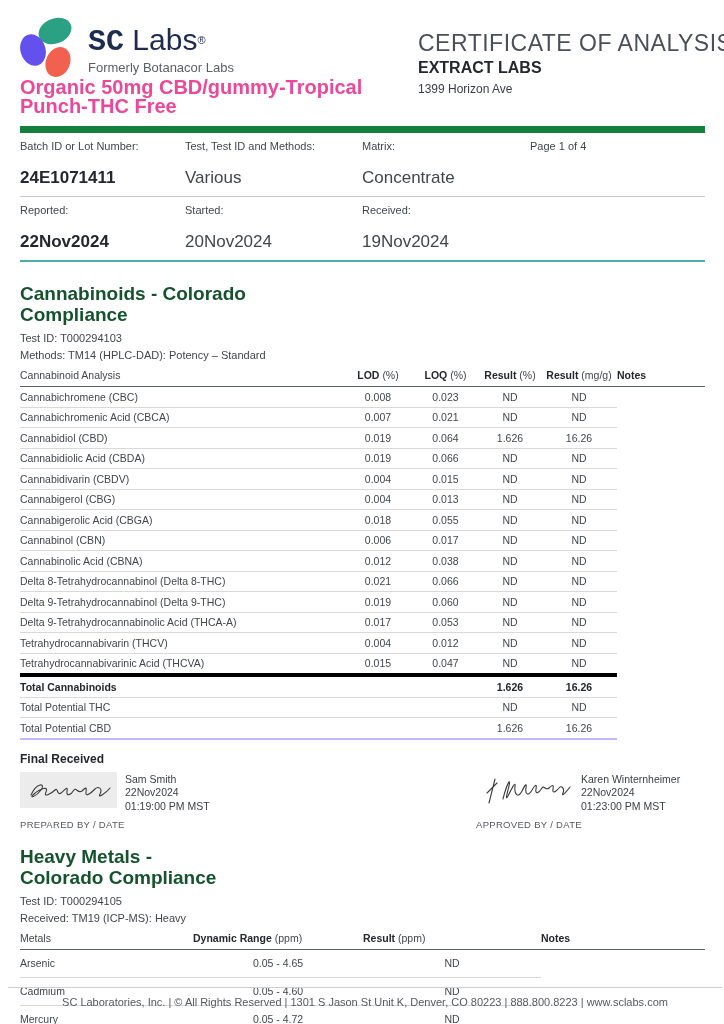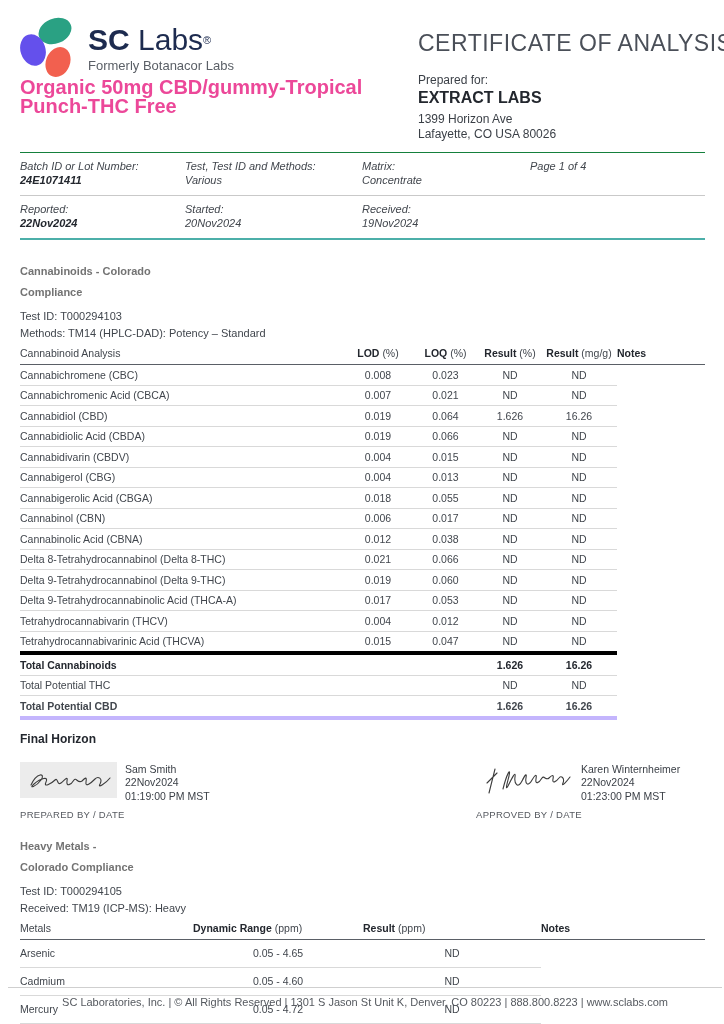--- a/index.html
+++ b/index.html
@@ -10,75 +10,75 @@
     color:#3a3f46; position:relative;
   }
   .page { padding:16px 19px 0 20px; }
 
   
   .top { display:flex; justify-content:space-between; }
   .left-col { width:400px; }
   .logo-row { display:flex; align-items:flex-start; gap:10px; }
   .logo-mark { width:58px; height:62px; flex:0 0 auto; }
   .brand-line { font-size:30px; color:#1d2b4f; letter-spacing:0; margin-top:9px; line-height:30px; }
-  .brand-sc { font-weight:700; }
+  .brand-sc { font-weight:700;font-family:Liberation Mono, monospace; }
   .brand-labs { font-weight:400; }
   .brand-reg { font-size:11px; vertical-align:top; font-weight:400; }
   .tagline { font-size:13px; color:#5a5f66; margin-top:3px; }
   .product-title {
     font-size:20px; font-weight:700; color:#ec4899; line-height:19px;
     max-width:390px; 
   }
   .right-col { width:287px; padding-top:14px; }
   .coa-title { font-size:23px; color:#4a4f58; font-weight:400; letter-spacing:0.5px; white-space:nowrap; }
   .prepared-label { font-size:12px; color:#3a3f46; margin-top:16px; }
   .client-name { font-size:16px; font-weight:700; color:#23272e; margin-top:2px; }
   .client-addr { font-size:12px; color:#3a3f46; line-height:15px; }
   .client-addr.first { margin-top:5px; }
 
   
   .info-grid {
     margin-top:10px;
-    border-top:1px solid #15803d; border-bottom:2px solid #4cafa9;
-    display:grid; grid-template-columns:165px 177px 168px 1fr;font-style:italic;
+    border-top:7px solid #15803d; border-bottom:2px solid #4cafa9;
+    display:grid; grid-template-columns:165px 177px 168px 1fr;
   }
   .info-cell { padding:7px 0 8px 0; }
   .info-cell.r1 { border-bottom:1px solid #c9c9c9; }
   .info-label { font-size:11px; color:#41464d; }
-  .info-value { font-size:11px; color:#41464d; margin-top:2px; min-height:13px; }
+  .info-value { font-size:17px; color:#41464d; margin-top:16px; min-height:13px; }
   .info-value.bold { font-weight:700; color:#23272e; }
 
   
-  .section-heading { font-size:11px; font-weight:700; color:#737373; line-height:21px; }
+  .section-heading { font-size:19px; font-weight:700; color:#14532d; line-height:21px; }
   .sec1 { margin-top:21px; }
   .sub-line { font-size:11px; color:#41464d; margin-top:5px; }
   .sub-line.first { margin-top:7px; }
 
   
   table { border-collapse:collapse; table-layout:fixed; width:685px; }
   th, td { font-size:10.5px; color:#41464d; text-align:center; vertical-align:middle; }
   thead th { font-weight:700; color:#23272e; text-align:center; padding:4px 0 5px 0; border-bottom:1.5px solid #5a5f66; }
   thead th.left { text-align:left; }
   .u { font-weight:400; color:#41464d; }
   tbody td { padding:3.5px 0 4px 0; }
   tbody.gen td { border-bottom:1px solid #d9d9d9; }
   tbody td:first-child, tbody td.left { text-align:left; }
   tbody.totals td { border-bottom:1px solid #d9d9d9; }
   tbody.totals tr.t-first td { border-top:4px solid #000000; }
-  tbody.totals tr.t-last td { border-bottom:4px solid #c4b5fd;font-weight:bold; }
+  tbody.totals tr.t-last td { border-bottom:2px solid #c4b5fd; }
   tbody.totals tr.bold td { font-weight:700; color:#23272e; }
   .cann-table { margin-top:4px; }
   .metals-table { margin-top:4px; }
   .metals-table tbody td { padding:7px 0 8px 0; }
 
   
   .approval { margin-top:12px; }
   .approval h3 { font-size:12px; font-weight:700; color:#23272e; }
   .sig-row { display:flex; margin-top:6px; }
-  .sig-block { width:232px;margin-top:10px; }
+  .sig-block { width:232px; }
   .sig-block.right { margin-left:0; }
   .sig-flex { display:flex; gap:8px; align-items:flex-start; }
   .sig-img { width:97px; height:36px; flex:0 0 auto; display:flex; align-items:center; justify-content:center; }
   .sig-img.graybg { background:#ececec; }
   .sig-meta { font-size:10.5px; color:#3a3f46; line-height:13.5px; padding-top:1px; }
   .sig-label { font-size:9.5px; color:#55595f; letter-spacing:0.3px; margin-top:6px; }
   .spacer-col { width:230px; }
 
   
   .footer {
@@ -104,24 +104,22 @@
         </svg>
         <div class="logo-text">
           <div class="brand-line"><span class="brand-sc">SC</span> <span class="brand-labs">Labs</span><span class="brand-reg">®</span></div>
           <div class="tagline">Formerly Botanacor Labs</div>
         </div>
       </div>
       <h1 class="product-title">Organic 50mg CBD/gummy-Tropical Punch-THC Free</h1>
     </div>
     <div class="right-col">
       <div class="coa-title">CERTIFICATE OF ANALYSIS</div>
-      <div class="prepared-label">Prepared for:</div>
       <div class="client-name">EXTRACT LABS</div>
       <div class="client-addr first">1399 Horizon Ave</div>
-      <div class="client-addr">Lafayette, CO USA 80026</div>
     </div>
   </div>
 
   <div class="info-grid">
     <div class="info-cell r1">
       <div class="info-label">Batch ID or Lot Number:</div>
       <div class="info-value bold">24E1071411</div>
     </div>
     <div class="info-cell r1">
       <div class="info-label">Test, Test ID and Methods:</div>
@@ -291,21 +289,21 @@
         <tr class="t-last">
           <td class="left" colspan="3">Total Potential CBD</td>
           <td>1.626</td>
           <td>16.26</td>
         </tr>
       </tbody>
     </table>
   </div>
 
   <div class="approval">
-    <h3>Final Horizon</h3>
+    <h3>Final Received</h3>
     <div class="sig-row">
       <div class="sig-block">
         <div class="sig-flex">
           <div class="sig-img graybg">
             <svg class="sig-svg" width="92" height="30" viewBox="0 0 92 30">
               <path d="M8 20 C14 7 23 8 18 15 C13 22 5 24 11 19 C18 13 26 11 23 17 C20 23 28 19 32 15 C35 12 34 21 38 18 C42 15 45 10 44 16 C43 22 48 20 51 15 C53 12 55 19 59 16 C62 13 64 11 63 17 C62 23 68 18 72 14 C75 11 80 13 77 19 C74 24 83 18 87 13"></path>
             </svg>
           </div>
           <div class="sig-meta">
             <div>Sam Smith</div>

